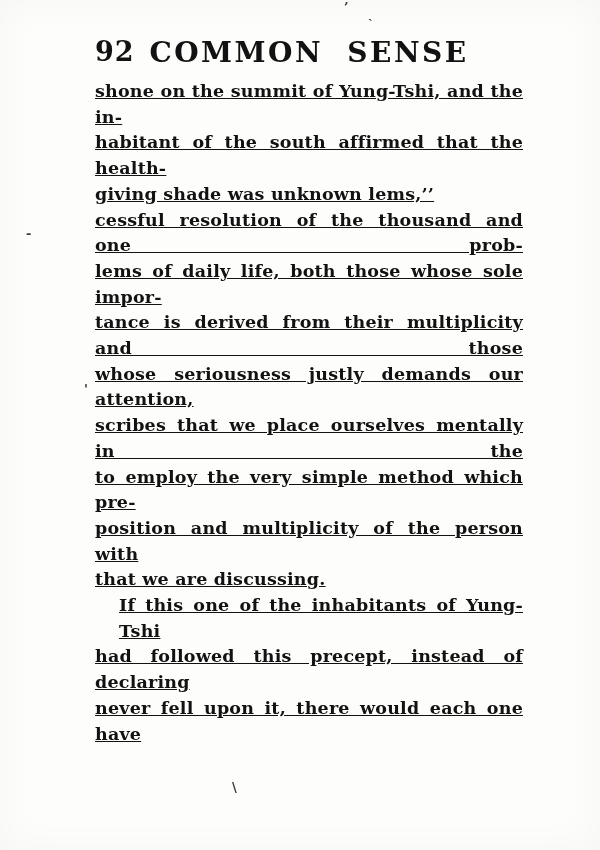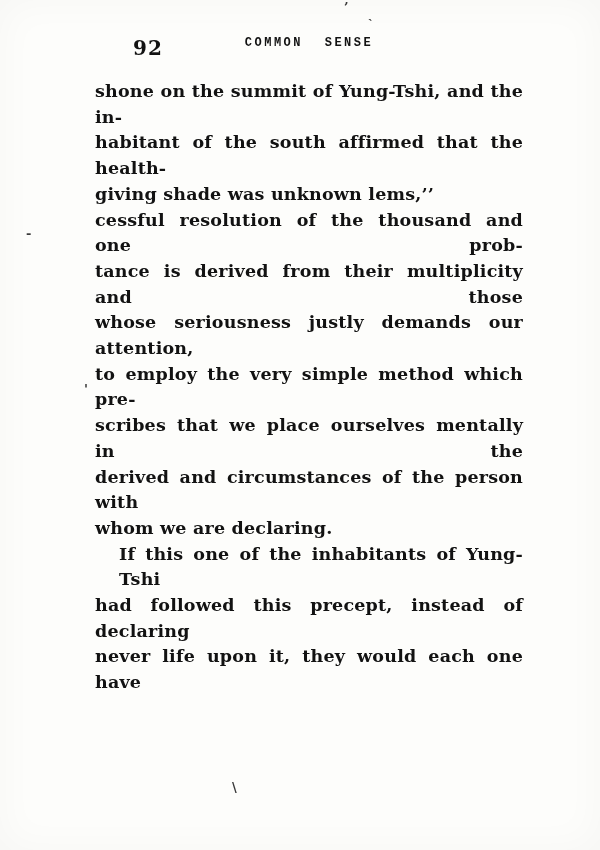--- a/index.html
+++ b/index.html
@@ -21,52 +21,51 @@
     position: absolute;
     top: 36px;
     left: 95px;
     width: 428px;
     height: 30px;
   }
   .page-number {
     position: absolute;
     left: 0;
     top: 0;
-    font-size: 20px;
+    font-size: 27px;
     font-weight: 700;
     letter-spacing: 1px;
-    margin-left: 38px;
   }
   .running-title {
     position: absolute;
     left: 0;
     right: 0;
     top: 0;
     text-align: center;
-    font-size: 12px;
+    font-size: 28px;
     font-weight: 700;
     letter-spacing: 2.5px;
     word-spacing: 12px;
-    font-family: Liberation Mono, monospace;
   }
   .body-text {
     position: absolute;
     top: 79px;
     left: 95px;
     width: 428px;
     font-size: 17.5px;
     line-height: 25.7px;
     font-weight: 700;
     letter-spacing: 0.2px;
   }
   .paragraph { margin: 0; }
   .line {
     text-align: justify;
     text-align-last: justify;
     white-space: normal;
+    text-decoration: underline;
   }
   .line.last {
     text-align-last: left;
   }
   .line.indent {
     padding-left: 24px;
   }
   .artifact {
     position: absolute;
     font-size: 13px;
@@ -86,31 +85,32 @@
   </div>
 
   <div class="body-text">
       <div class="paragraph">
         <div class="line">shone on the summit of Yung-Tshi, and the in-</div>
         <div class="line">habitant of the south affirmed that the health-</div>
         <div class="line last">giving shade was unknown lems,’’</div>
       </div>
       <div class="paragraph">
         <div class="line">cessful resolution of the thousand and one prob-</div>
+        <div class="line">lems of daily life, both those whose sole impor-</div>
         <div class="line">tance is derived from their multiplicity and those</div>
         <div class="line">whose seriousness justly demands our attention,</div>
+        <div class="line">scribes that we place ourselves mentally in the</div>
         <div class="line">to employ the very simple method which pre-</div>
-        <div class="line">scribes that we place ourselves mentally in the</div>
-        <div class="line">derived and circumstances of the person with</div>
-        <div class="line last">whom we are declaring.</div>
+        <div class="line">position and multiplicity of the person with</div>
+        <div class="line last">that we are discussing.</div>
       </div>
       <div class="paragraph">
         <div class="line indent">If this one of the inhabitants of Yung-Tshi</div>
         <div class="line">had followed this precept, instead of declaring</div>
-        <div class="line">never life upon it, they would each one have</div>
+        <div class="line">never fell upon it, there would each one have</div>
       </div>
     </div>
 
 <span class="artifact" style="left: 344px; top: 0px;">’</span>
     <span class="artifact" style="left: 368px; top: 6px;">ˎ</span>
     <span class="artifact" style="left: 26px; top: 226px;">-</span>
     <span class="artifact" style="left: 84px; top: 382px;">'</span>
     <span class="artifact" style="left: 232px; top: 780px;">\</span>
   </div>
 

